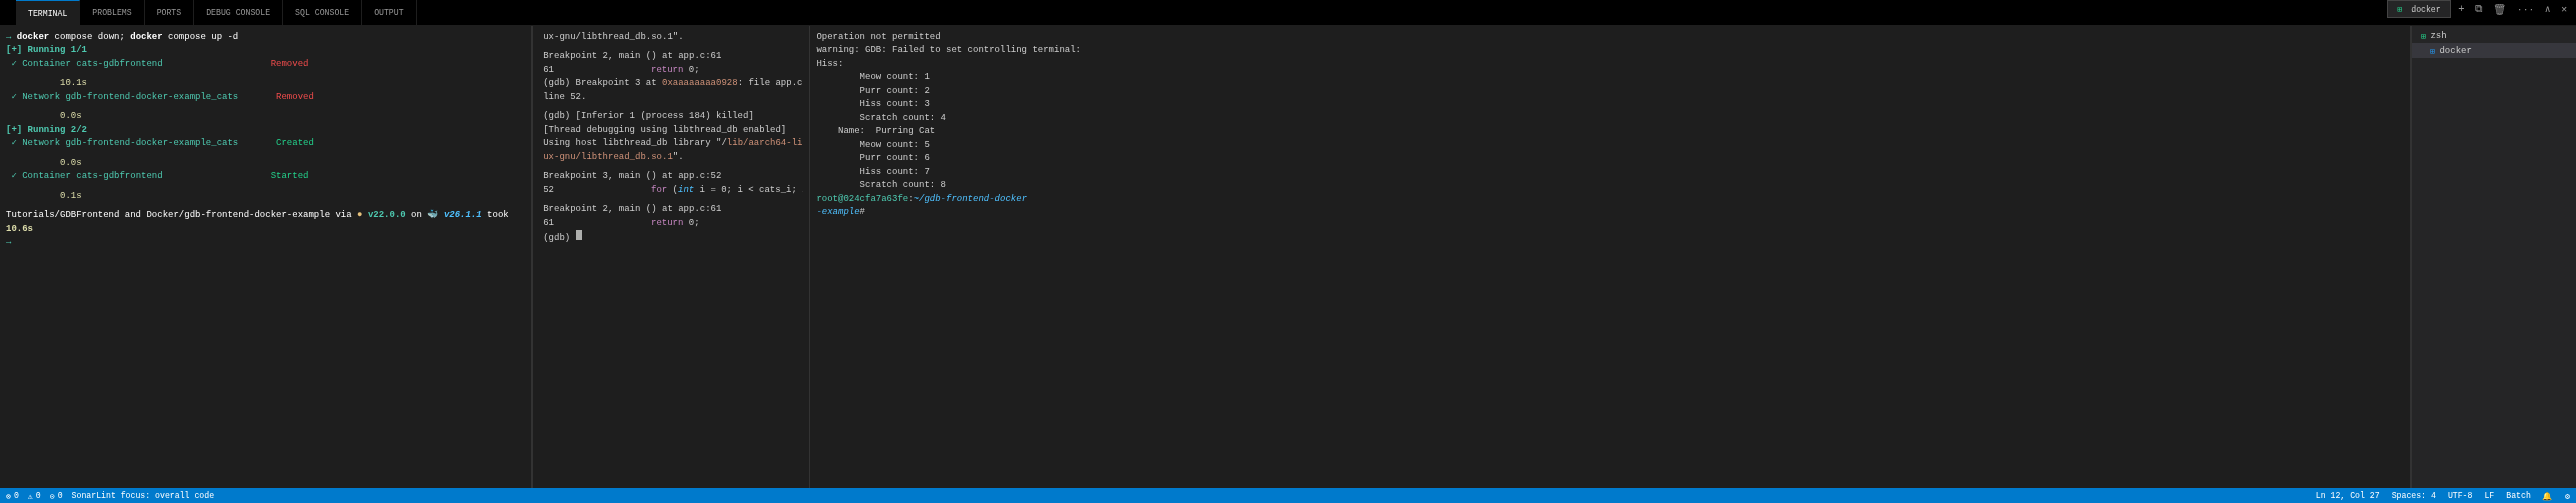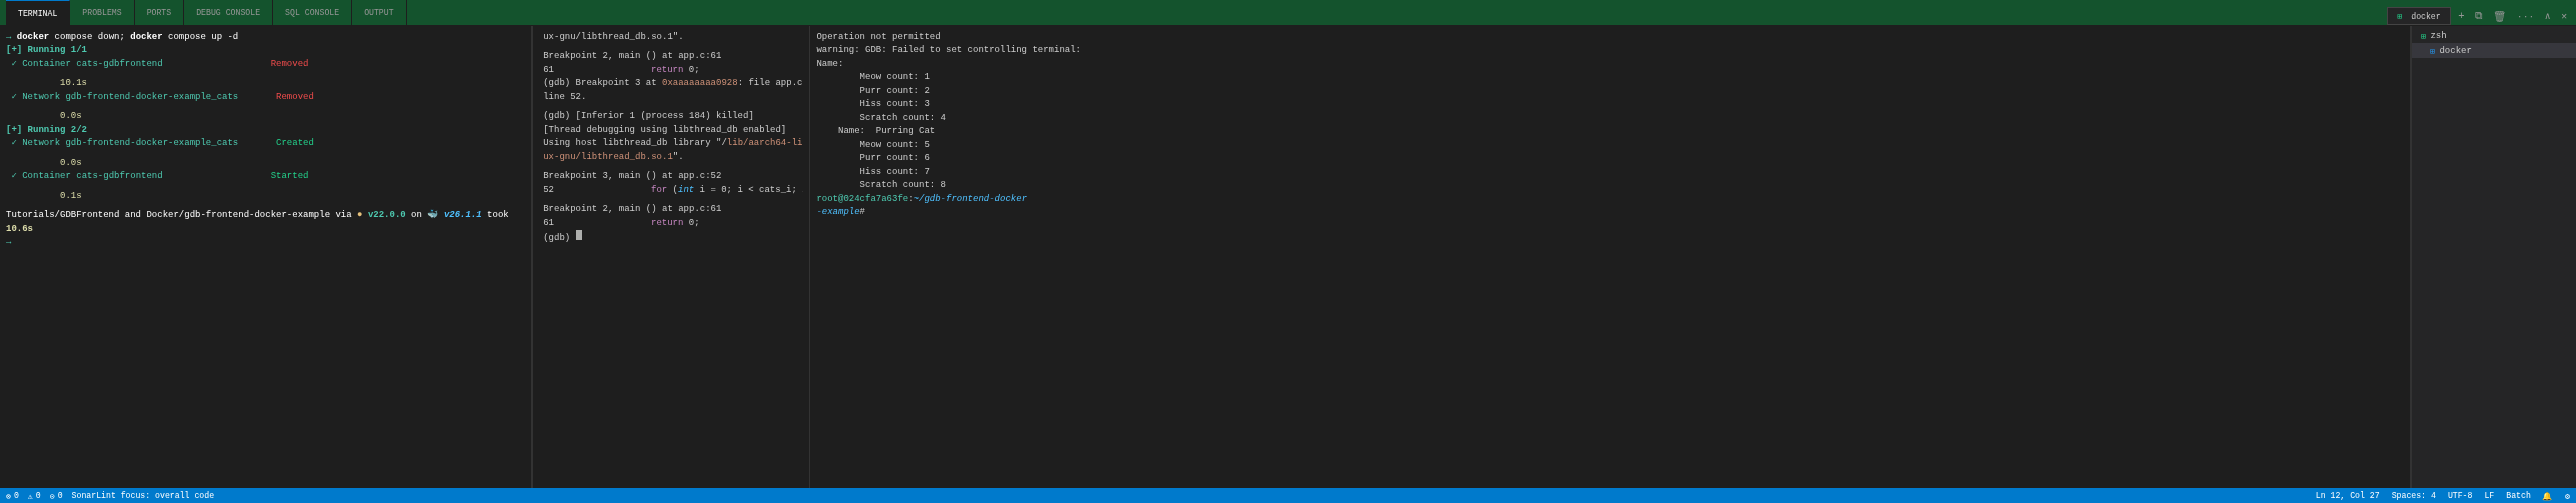--- a/index.html
+++ b/index.html
@@ -11,26 +11,26 @@
       width: 2576px;
       height: 504px;
       overflow: hidden;
       display: flex;
       flex-direction: column;
     }
 
     
     .tab-bar {
       display: flex;
-      align-items: flex-end;
-      background: #14532d;
+      align-items: flex-start;
+      background: #000000;
       border-bottom: 0.7px solid #1e1e1e;
       height: 26px;
       flex-shrink: 0;
-      padding-left: 6px;
+      padding-left: 16px;
       justify-content: space-between;
     }
     .tab-bar-left {
       display: flex;
       align-items: stretch;
       height: 100%;
     }
     .tab {
       display: flex;
       align-items: center;
@@ -348,21 +348,21 @@
       </div>
     </div>
   </div>
 
   <div style="width:0.7px;background:#333;flex-shrink:0;"></div>
 
   <div class="terminal-panel-right">
     <div class="terminal-content">
       <div class="line"><span>Operation not permitted</span></div>
       <div class="line"><span>warning: GDB: Failed to set controlling terminal:</span></div>
-      <div class="line"><span>Name:</span></div>
+      <div class="line"><span>Hiss:</span></div>
       <div class="line"><span>        Meow count: 1</span></div>
       <div class="line"><span>        Purr count: 2</span></div>
       <div class="line"><span>        Hiss count: 3</span></div>
       <div class="line"><span>        Scratch count: 4</span></div>
       <div class="line"><span>    Name:  Purring Cat</span></div>
       <div class="line"><span>        Meow count: 5</span></div>
       <div class="line"><span>        Purr count: 6</span></div>
       <div class="line"><span>        Hiss count: 7</span></div>
       <div class="line"><span>        Scratch count: 8</span></div>
       <div class="line">

